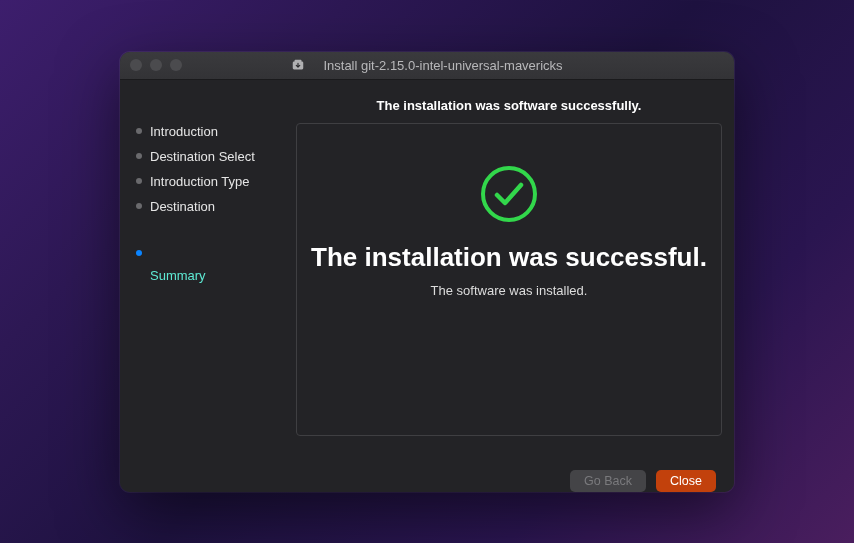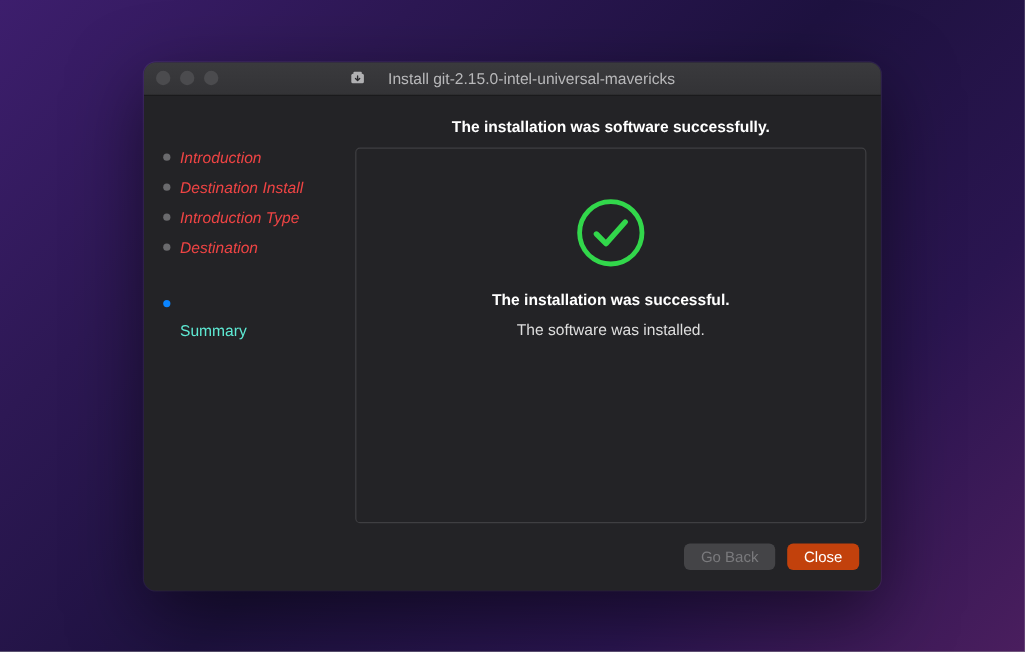--- a/index.html
+++ b/index.html
@@ -111,22 +111,21 @@
       height: 6px;
       border-radius: 50%;
       flex-shrink: 0;
     }
     
     .step-item.completed .step-dot {
       background: #6a6a6d;
     }
     
     .step-item.completed .step-label {
-      color: #ef4444;
-      font-style: italic;
+      color: #e5e5e5;
     }
     
     .step-item.active .step-dot {
       background: #0a84ff;
     }
     
     .step-item.active .step-label {
       color: #5eead4;
       font-weight: 400;
       margin-top: 44px;
@@ -158,36 +157,36 @@
     }
     
     .success-icon {
       width: 60px;
       height: 60px;
       margin-bottom: 18px;
     }
     
     .success-title {
       color: #fff;
-      font-size: 13px;
+      font-size: 26px;
       font-weight: 600;
       margin-bottom: 10px;
     }
     
     .success-subtitle {
       color: #ddd;
       font-size: 13px;
       text-align: right;
     }
     
     .button-bar {
       height: 56px;
       display: flex;
       justify-content: flex-end;
-      align-items: center;
+      align-items: flex-end;
       padding: 0 18px;
       gap: 10px;
     }
     
     .btn {
       height: 22px;
       padding: 0 14px;
       border-radius: 5px;
       font-size: 12.5px;
       border: none;
@@ -232,21 +231,21 @@
     <div class="content-area">
 
       <div class="sidebar">
         <ul class="step-list">
           <li class="step-item completed">
             <span class="step-dot"></span>
             <span class="step-label">Introduction</span>
           </li>
           <li class="step-item completed">
             <span class="step-dot"></span>
-            <span class="step-label">Destination Install</span>
+            <span class="step-label">Destination Select</span>
           </li>
           <li class="step-item completed">
             <span class="step-dot"></span>
             <span class="step-label">Introduction Type</span>
           </li>
           <li class="step-item completed">
             <span class="step-dot"></span>
             <span class="step-label">Destination</span>
           </li>
           <li class="step-item active">

